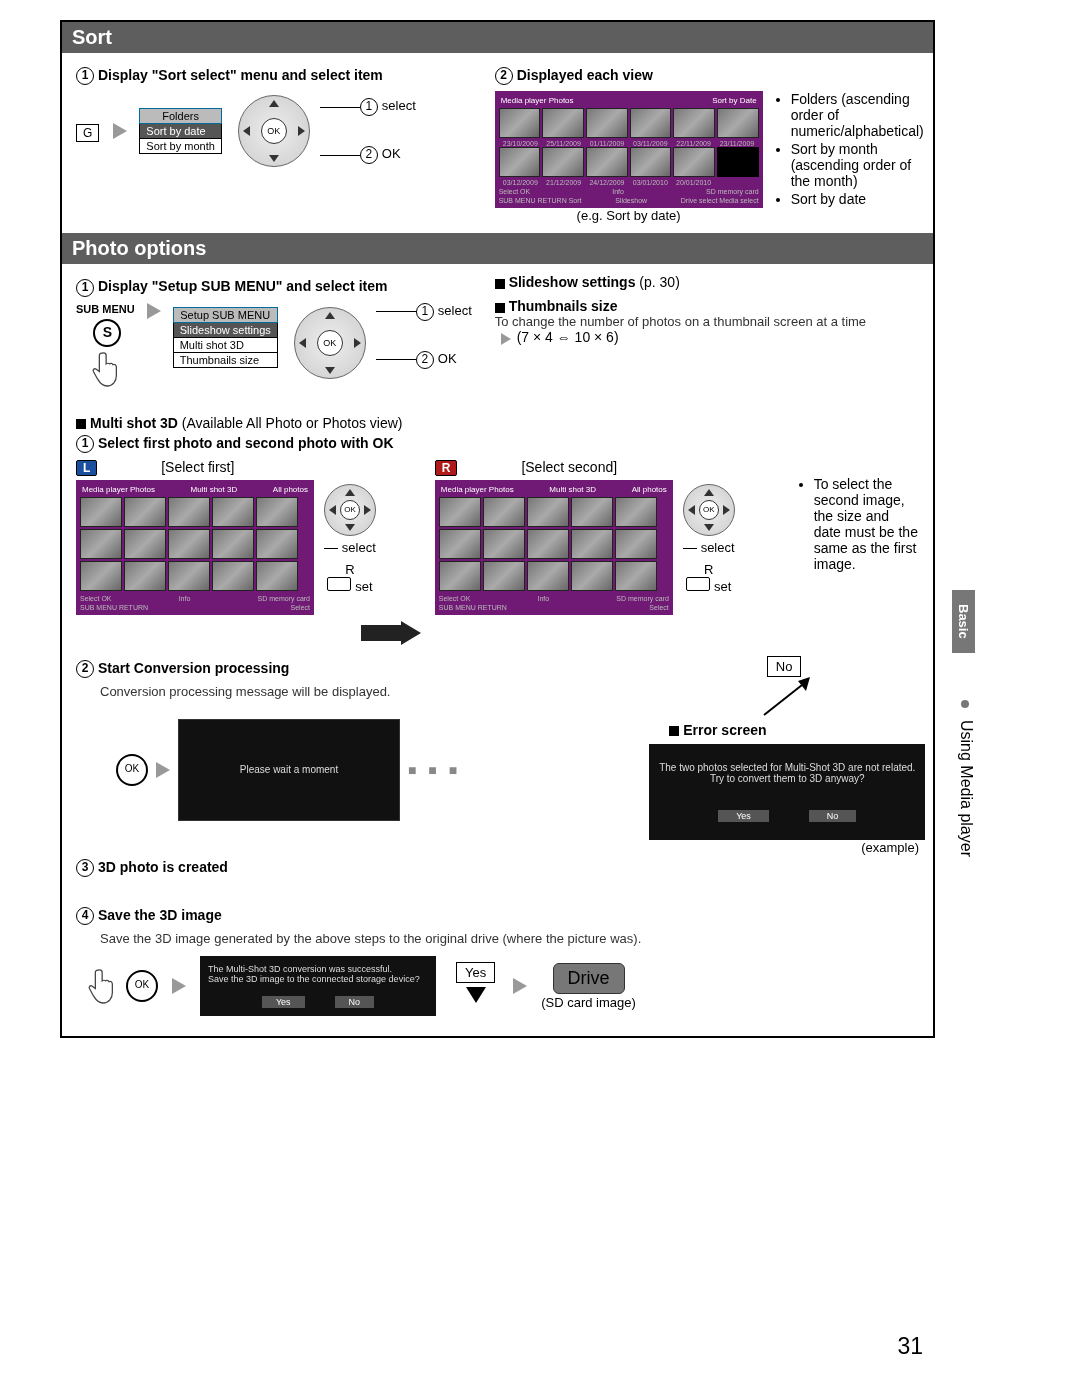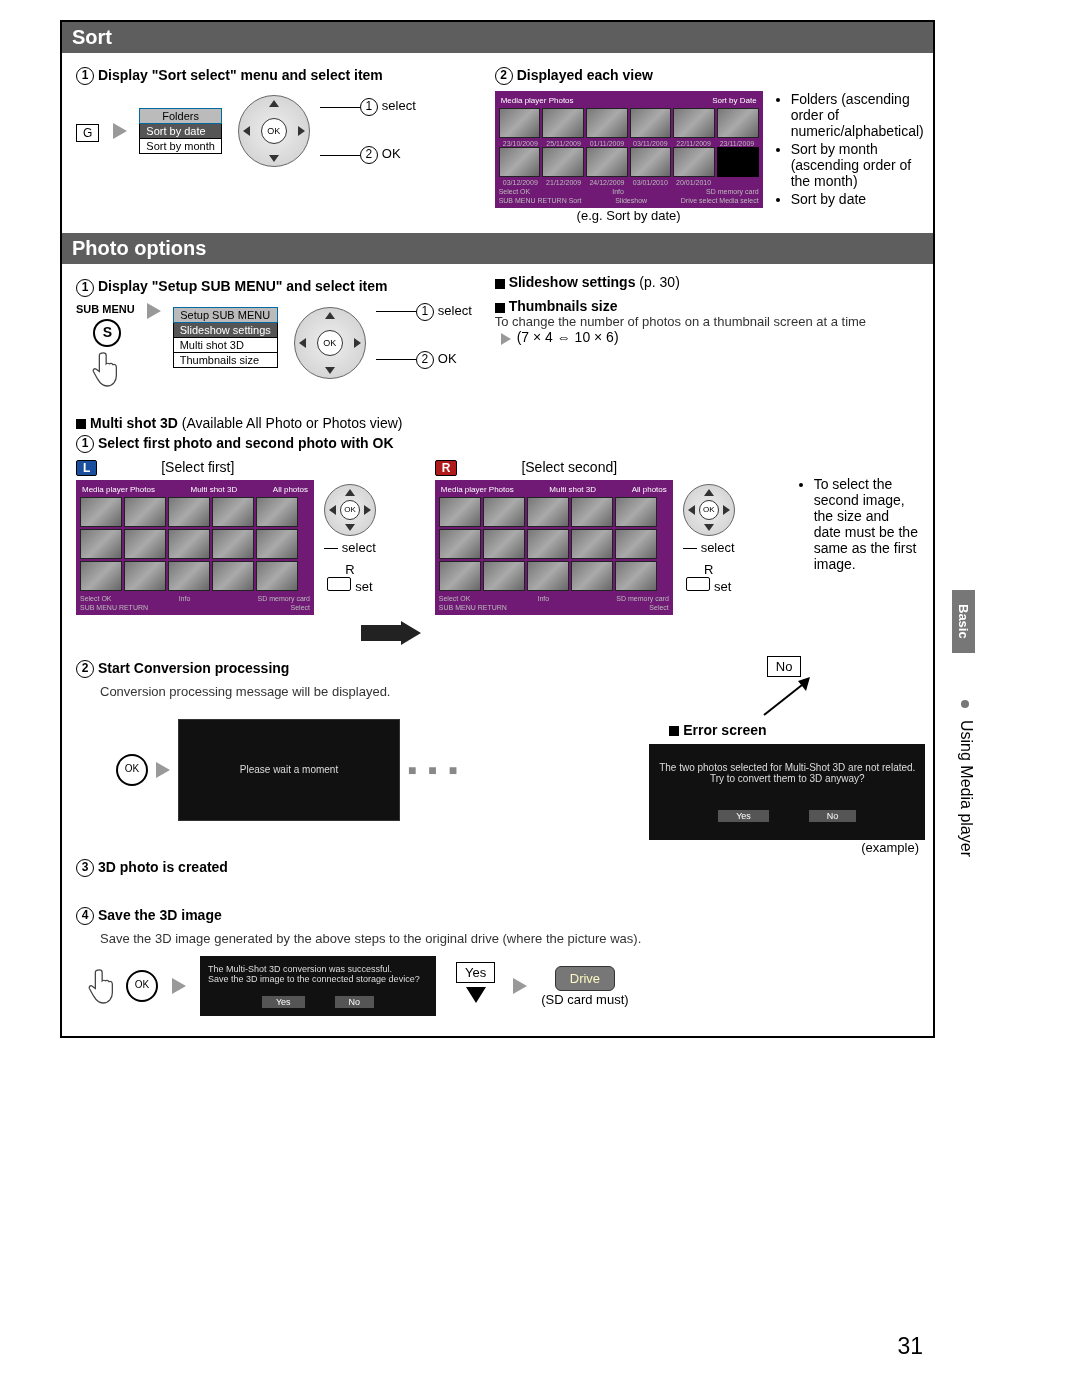--- a/index.html
+++ b/index.html
@@ -201,25 +201,25 @@
     display: inline-block;
     border: 1px solid #000;
     padding: 2px 8px;
     font-size: 13px;
     vertical-align: middle;
     margin: 0 4px;
   }
   .drive-btn {
     display: inline-block;
     background: #777;
-    color: #fef9c3;
+    color: #000000;
     border: 1px solid #333;
     border-radius: 6px;
     padding: 4px 14px;
-    font-size: 13px;
+    font-size: 18px;
     vertical-align: middle;
   }
   .save-dialog {
     display: inline-block;
     background: #111;
     color: #ddd;
     font-size: 9px;
     padding: 8px;
     width: 220px;
     vertical-align: middle;
@@ -673,21 +673,21 @@
             <span>No</span>
           </div>
         </div>
         <div class="col" style="text-align:center; margin-left:10px;">
           <span class="box-label">Yes</span><br>
           <span class="black-arrow-down"></span>
         </div>
         <span class="arrow-right"></span>
         <div class="col" style="text-align:center;">
           <span class="drive-btn">Drive</span><br>
-          <span class="small-label">(SD card must)</span>
+          <span class="small-label">(SD card image)</span>
         </div>
       </div>
     </div>
   </div>
 
   <div class="side-tab">Basic</div>
   <div class="side-dot"></div>
   <div class="side-label">Using Media player</div>
 
   <div class="page-num">31</div>

